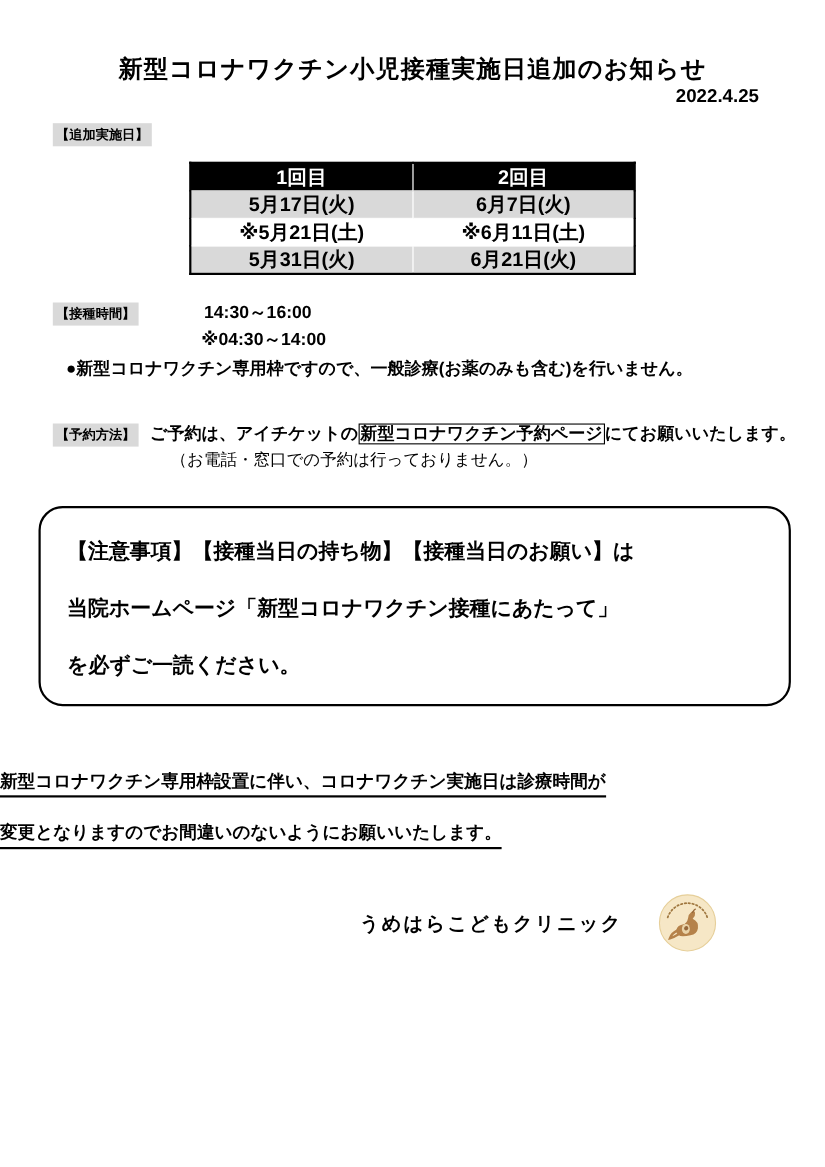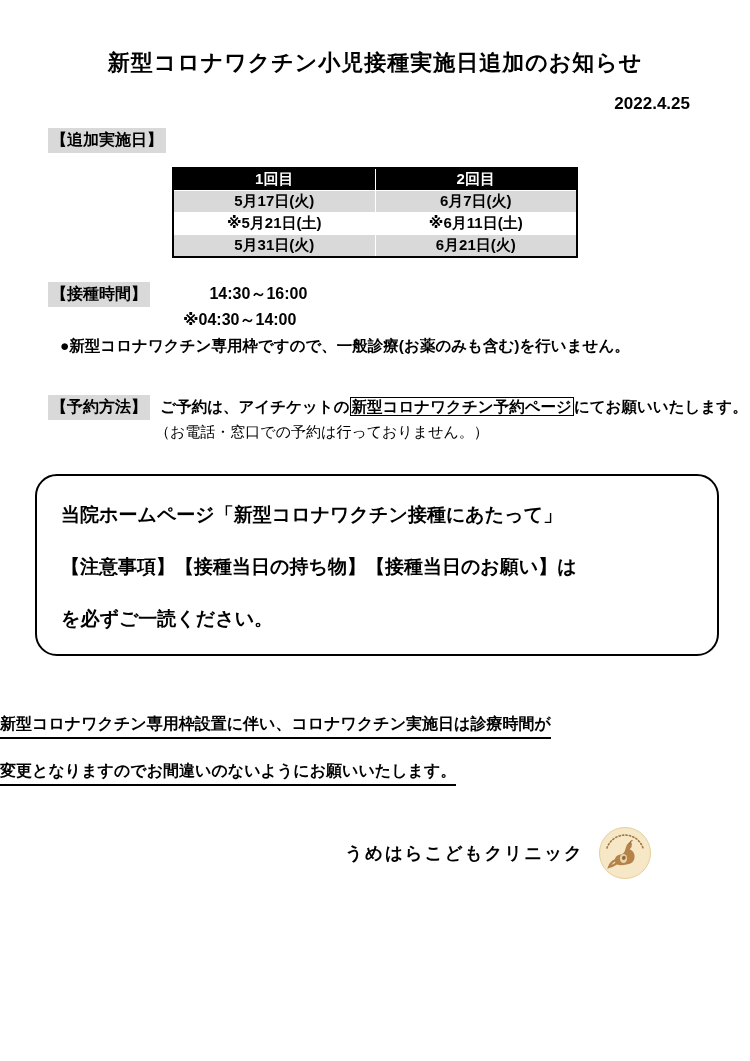--- a/index.html
+++ b/index.html
@@ -1,32 +1,32 @@
 <!DOCTYPE html>
 <html lang="ja"><head>
 <meta charset="utf-8">
 <style>
   html,body{margin:0;padding:0;background:#fff;}
   body{font-family:"Liberation Sans","DejaVu Sans",sans-serif;color:#000;}
   .doc{position:relative;width:750px;height:1061px;background:#ffffff;overflow:hidden;border-radius:29px;}
 
   .title{padding-top:48px;text-align:center;font-size:22px;font-weight:bold;letter-spacing:1px;}
-  .date{margin-top:16px;padding-right:60px;text-align:right;font-size:17px;font-weight:bold;}
+  .date{padding-right:60px;text-align:right;font-size:17px;font-weight:bold;}
 
   .subtitle-wrap{margin:36px 0 0 55px;}
   .subtitle{display:inline-block;font-size:17.5px;font-weight:bold;
             border-bottom:2px solid #000;box-shadow:0 4px 0 -2px #8a8a8a;padding-bottom:2px;}
 
-  .sec-label{display:inline-block;background:#d9d9d9;font-weight:bold;font-size:16px;padding:2px 3px;}
+  .sec-label{display:inline-block;background:#d9d9d9;font-weight:bold;font-size:12px;padding:2px 3px;}
   .label-row{margin:14px 0 0 48px;}
 
   table.sched{margin:14px 0 0 172px;border-collapse:collapse;border:2.5px solid #000;width:406px;}
   table.sched th{background:#000;color:#fff;}
   table.sched th,table.sched td{border:1.5px solid #fff;width:203px;height:21px;
-        text-align:center;font-size:15px;font-weight:bold;padding:0;}
+        text-align:center;font-size:18px;font-weight:bold;padding:0;}
   tr.row-gray td{background:#d9d9d9;}
   tr.row-white td{background:#ffffff;}
 
   .tbl-note{margin-top:15px;text-align:right;padding-right:14px;font-size:14px;font-weight:bold;}
 
   .time-row{margin:24px 0 0 48px;font-size:16px;font-weight:bold;}
   .time-val{margin-left:55px;font-size:16px;font-weight:bold;}
   .time-row2{margin:3px 0 0 183px;font-size:16px;font-weight:bold;}
   .bullet-note{margin:5px 0 0 60px;font-size:15.5px;font-weight:bold;}
 
@@ -39,21 +39,21 @@
               padding:16px 24px 18px;}
   .notice-line{font-size:19px;font-weight:bold;margin:10px 0 26px;}
   .notice-line:last-child{margin-bottom:4px;}
 
   .warning{margin-top:58px;}
   .warning-line{display:inline-block;font-size:16px;font-weight:bold;
                 border-bottom:2px solid #000;padding-bottom:2px;}
   .warning .l2{margin-top:22px;}
 
   .footer{margin-top:40px;display:flex;justify-content:flex-end;align-items:center;
-          gap:14px;padding-right:98px;}
+          gap:32px;padding-right:98px;}
   .clinic-name{font-size:17.5px;font-weight:bold;letter-spacing:2px;}
   .logo{width:54px;height:54px;flex:0 0 auto;}
 </style>
 </head>
 <body>
 
 <div class="doc">
 
   <div class="title">新型コロナワクチン小児接種実施日追加のお知らせ</div>
 
@@ -93,22 +93,22 @@
   <div class="time-row2">※04:30～14:00</div>
   <div class="bullet-note">●新型コロナワクチン専用枠ですので、一般診療(お薬のみも含む)を行いません。</div>
 
   <div class="resv-row">
     <span class="sec-label">【予約方法】</span>
     <span class="resv-text">ご予約は、アイチケットの</span><span class="resv-link">新型コロナワクチン予約ページ</span><span>にてお願いいたします。</span>
   </div>
   <div class="resv-note">（お電話・窓口での予約は行っておりません。）</div>
 
   <div class="notice-box">
+    <div class="notice-line">【注意事項】【接種当日の持ち物】【接種当日のお願い】は</div>
     <div class="notice-line">当院ホームページ「新型コロナワクチン接種にあたって」</div>
-    <div class="notice-line">【注意事項】【接種当日の持ち物】【接種当日のお願い】は</div>
     <div class="notice-line">を必ずご一読ください。</div>
   </div>
 
   <div class="warning">
     <div><span class="warning-line">新型コロナワクチン専用枠設置に伴い、コロナワクチン実施日は診療時間が</span></div>
     <div class="l2"><span class="warning-line">変更となりますのでお間違いのないようにお願いいたします。</span></div>
   </div>
 
   <div class="footer">
     <span class="clinic-name">うめはらこどもクリニック</span>

